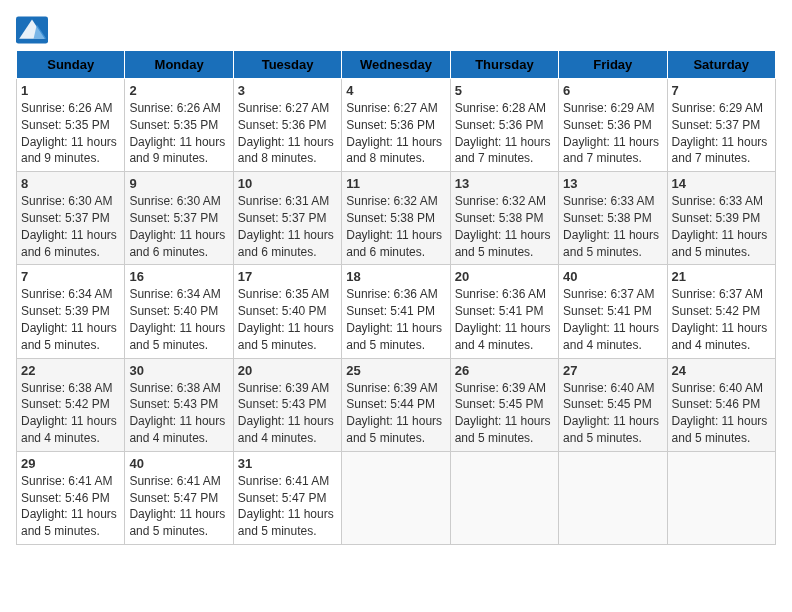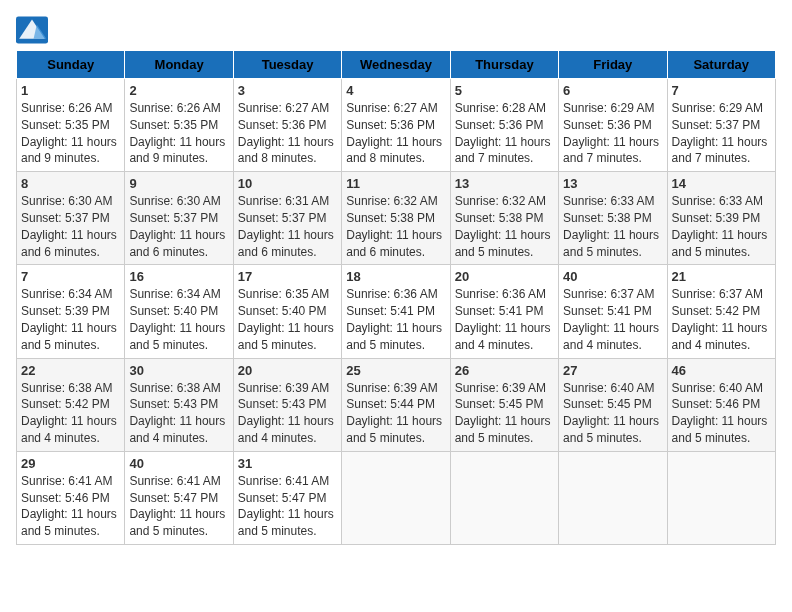--- a/index.html
+++ b/index.html
@@ -338,21 +338,21 @@
       </td>
         <td>
         <span class="day-number">27</span>
         <div class="day-info">
           Sunrise: 6:40 AM<br>
           Sunset: 5:45 PM<br>
           Daylight: 11 hours and 5 minutes.
         </div>
       </td>
         <td>
-        <span class="day-number">46</span>
+        <span class="day-number">24</span>
         <div class="day-info">
           Sunrise: 6:40 AM<br>
           Sunset: 5:46 PM<br>
           Daylight: 11 hours and 5 minutes.
         </div>
       </td>
       </tr>
       <tr>
         <td>
         <span class="day-number">29</span>

